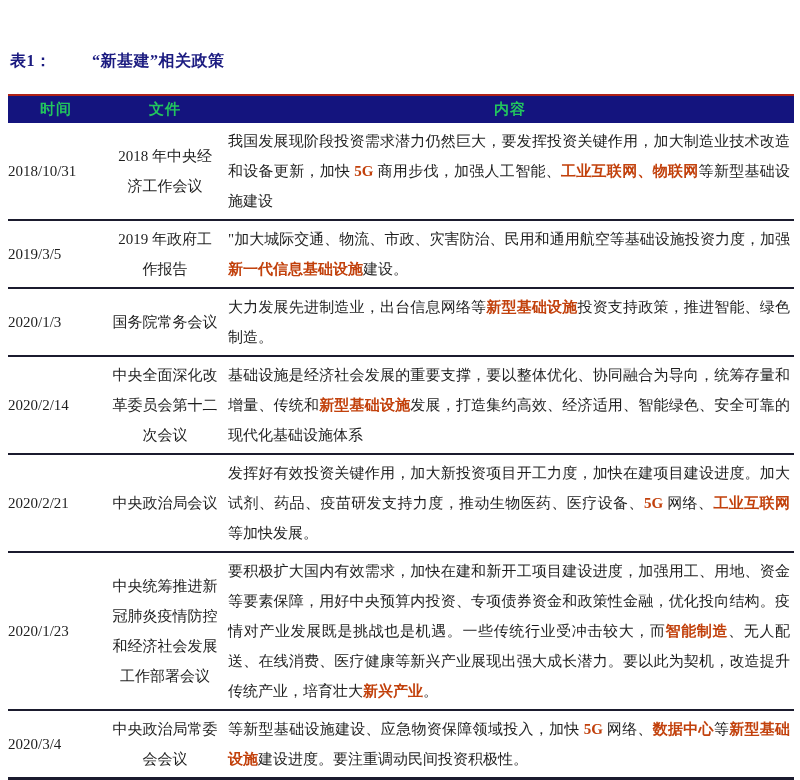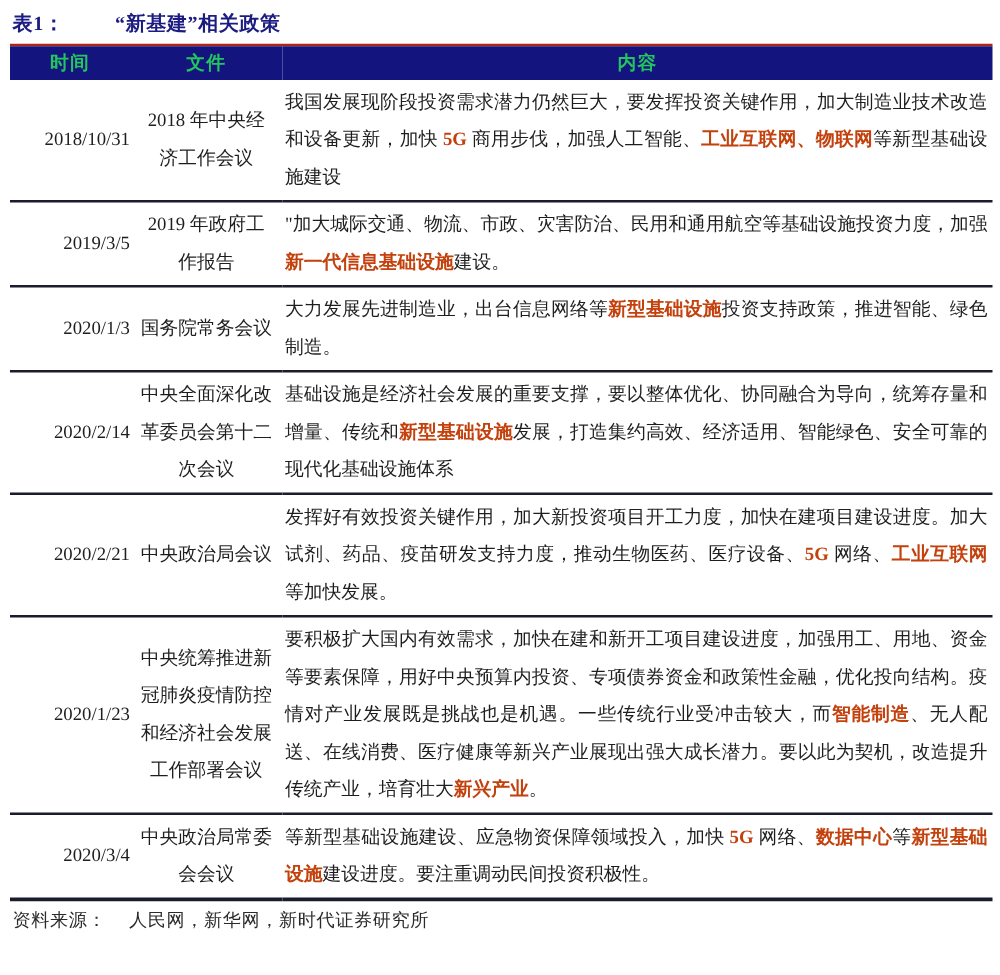--- a/index.html
+++ b/index.html
@@ -10,26 +10,27 @@
     --ink:#1e1e1e;
   }
   html,body{margin:0;padding:0;background:#ffffff;}
   body{
     width:800px;height:780px;overflow:hidden;
     font-family:"Liberation Serif","DejaVu Serif",serif;
     color:var(--ink);
   }
   .page{padding:6px 6px 0 8px;}
   .title-bar{
-    padding:3px 0 5px 2px;
+    padding:3px 0 22px 2px;
     border-bottom:2px solid var(--accent);
     color:var(--title);
     font-weight:bold;
     font-size:16px;
     letter-spacing:0.5px;
+    margin-top:42px;
   }
   .title-label{margin-right:36px;}
   table.policy-table{
     width:100%;
     border-collapse:collapse;
     table-layout:fixed;
   }
   col.c-date{width:96px;}
   col.c-doc{width:122px;}
   thead th{
@@ -43,21 +44,21 @@
   }
   tbody td{
     border-top:2px solid var(--border);
     vertical-align:middle;
     font-size:15px;
     line-height:30px;
     padding:3px 0;
   }
   tbody tr:first-child td{border-top:none;}
   tbody tr:last-child td{border-bottom:3px solid var(--border);}
-  td.date{text-align:right;white-space:nowrap;}
+  td.date{text-align:left;white-space:nowrap;}
   td.doc{text-align:center;padding:3px 8px;}
   td.content{text-align:justify;padding:3px 4px 3px 2px;}
   .seg-bold{font-weight:bold;color:#c2410c;}
   .source{
     padding:6px 0 0 2px;
     font-size:14.5px;
     color:#2b2b2b;
     letter-spacing:0.5px;
   }
   .source-label{margin-right:14px;}

